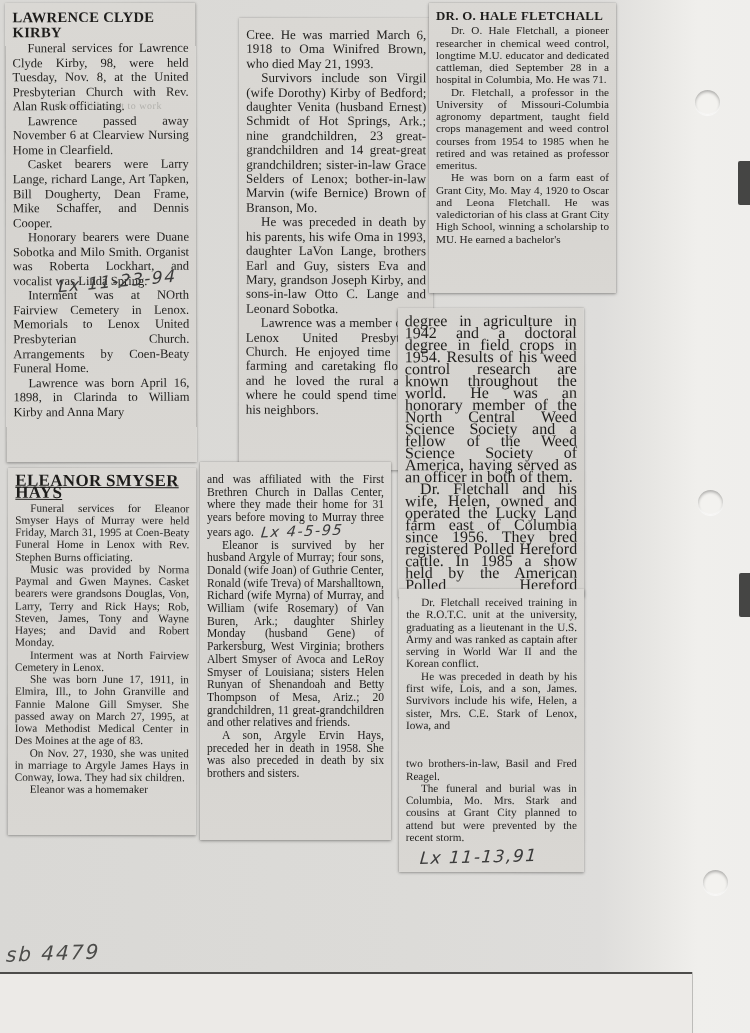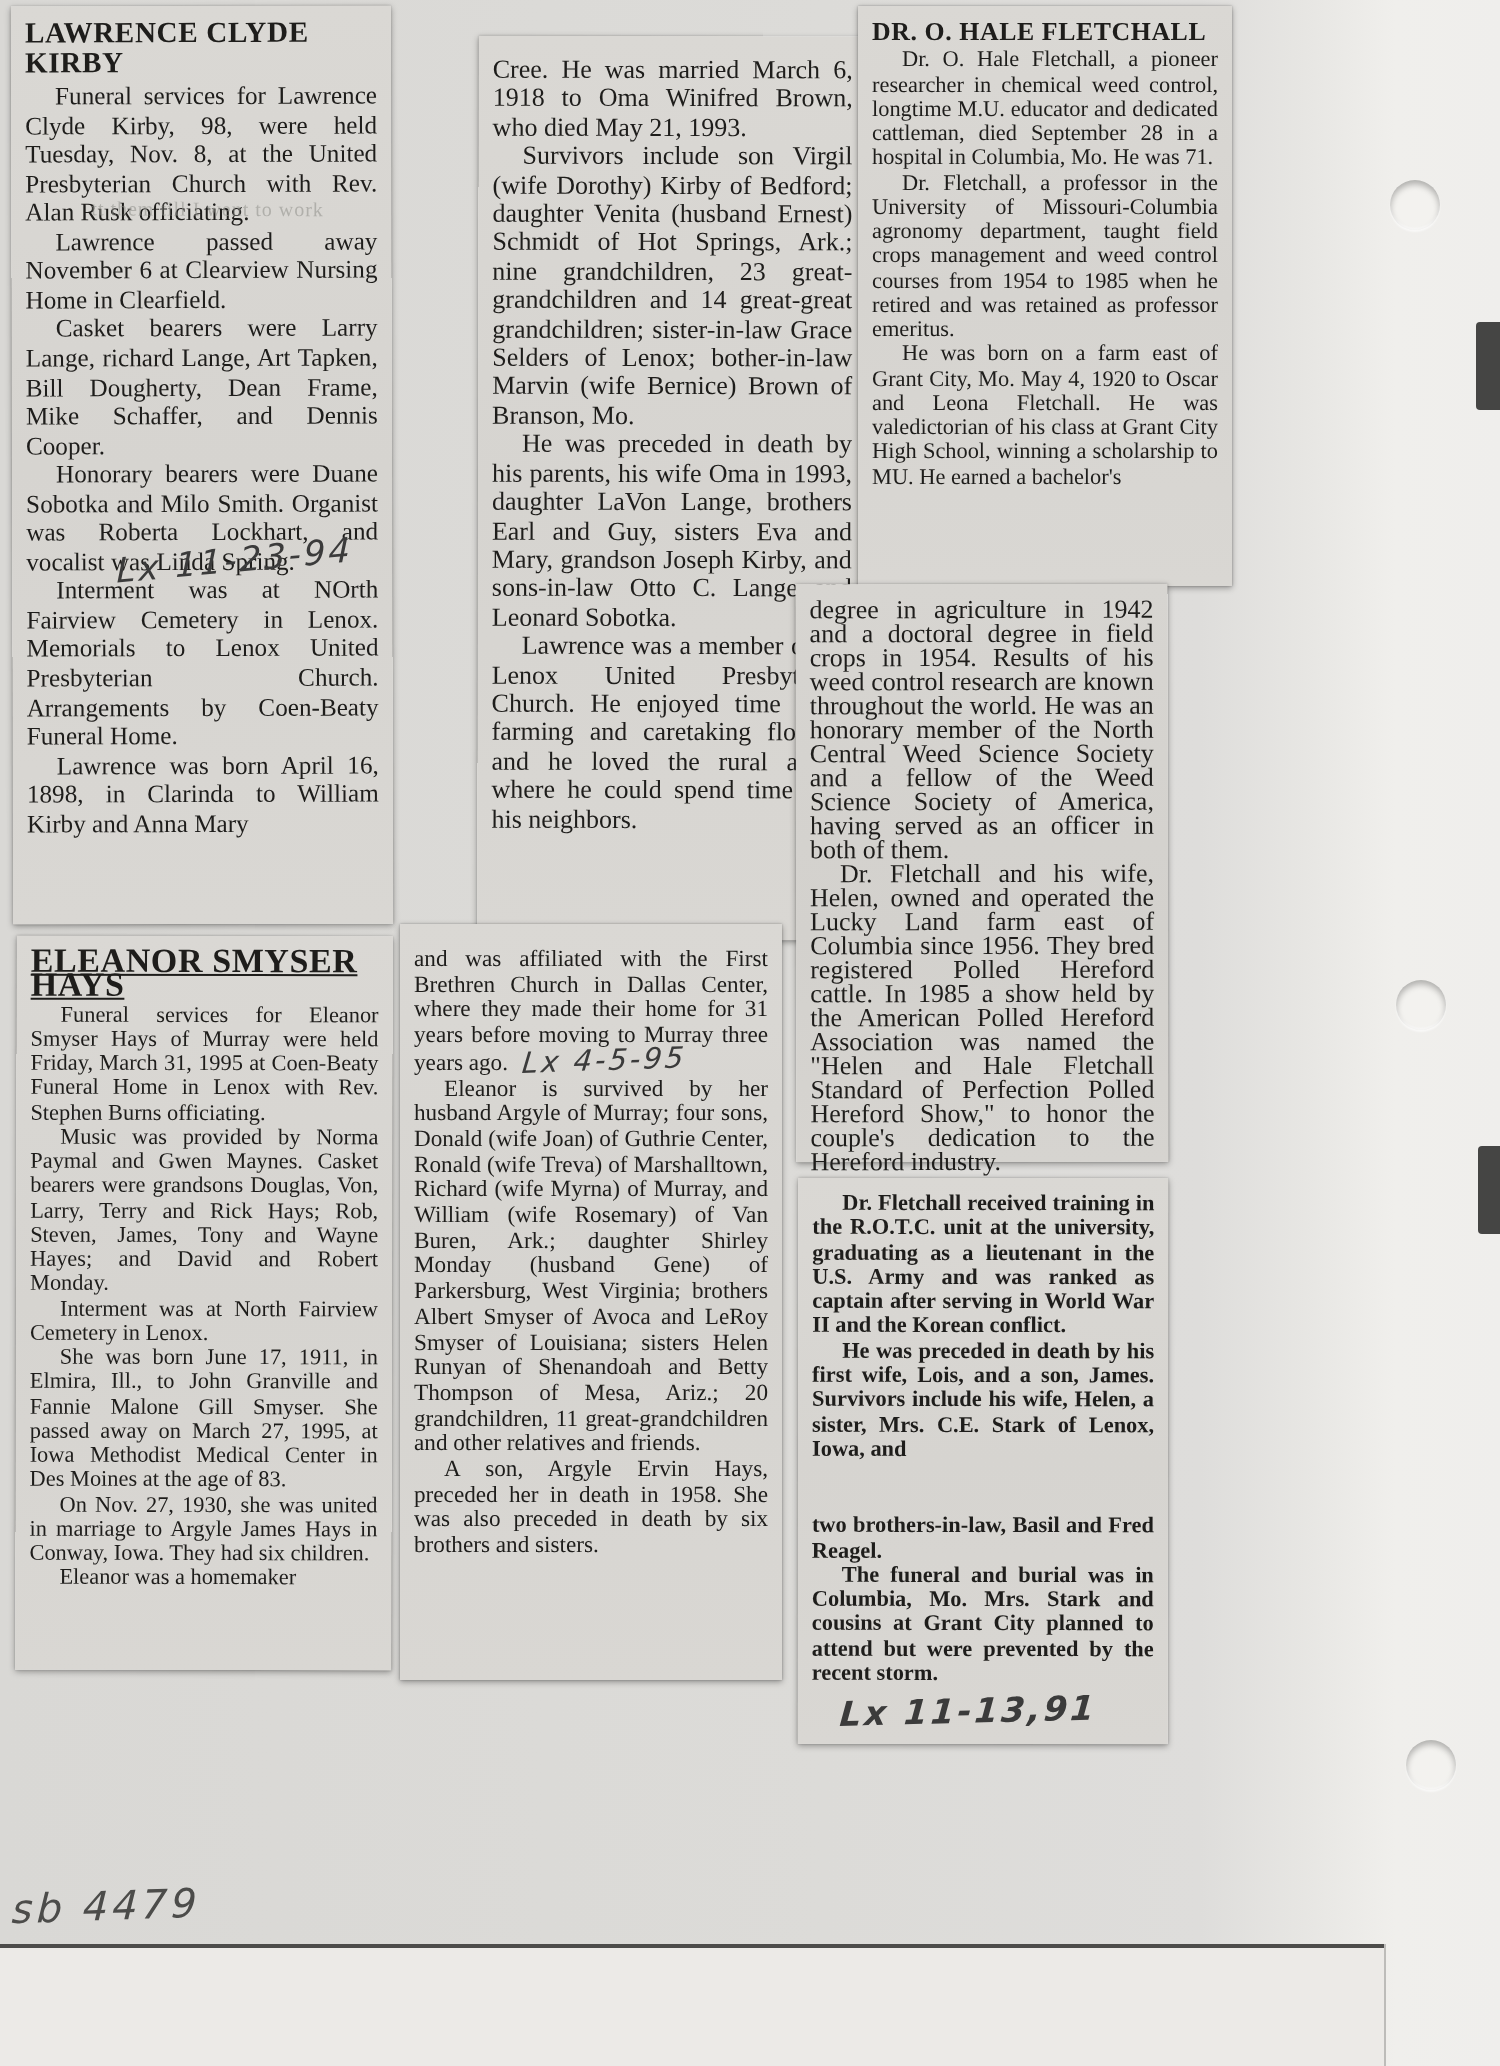--- a/index.html
+++ b/index.html
@@ -26,22 +26,22 @@
   .headline{font-weight:bold;margin:0 0 2px 0;letter-spacing:.3px;text-align:left;}
 
   .clip-kirby1{left:6px;top:3px;width:190px;height:459px;font-size:12.6px;line-height:14.55px;transform:rotate(-.15deg);}
   .clip-kirby1 .headline{font-size:14.6px;}
   .clip-kirby2{left:197px;top:18px;width:194px;height:452px;font-size:13px;line-height:14.4px;transform:rotate(.1deg);padding-top:10px;margin-left:42px;}
   .clip-hays1{left:8px;top:468px;width:188px;height:367px;font-size:11.2px;line-height:12.25px;transform:rotate(.12deg);}
   .clip-hays1 .headline{font-size:17px;text-decoration:underline;}
   .clip-hays2{left:200px;top:462px;width:191px;height:378px;font-size:11.6px;line-height:12.7px;padding-top:12px;}
   .clip-flet1{left:397px;top:3px;width:187px;height:290px;font-size:11.2px;line-height:12.25px;margin-left:32px;}
   .clip-flet1 .headline{font-size:12.9px;}
-  .clip-flet2{left:398px;top:292px;width:186px;height:289px;font-size:13px;line-height:12.0px;transform:rotate(-.1deg);background:linear-gradient(180deg,#d7d5d1,#d3d1cd 60%,#d6d4d0);}
-  .clip-flet3{left:399px;top:589px;width:185px;height:283px;font-size:11.2px;line-height:12.3px;transform:rotate(.08deg);font-weight:bold;}
+  .clip-flet2{left:398px;top:308px;width:186px;height:289px;font-size:16px;line-height:12.0px;transform:rotate(-.1deg);background:linear-gradient(180deg,#d7d5d1,#d3d1cd 60%,#d6d4d0);}
+  .clip-flet3{left:399px;top:589px;width:185px;height:283px;font-size:11.2px;line-height:12.3px;transform:rotate(.08deg);}
 
   
   .hand{
     font-family:"DejaVu Sans",sans-serif;font-style:italic;color:#3b3b3b;
     letter-spacing:1.5px;white-space:nowrap;
   }
   .hand-kirby{position:absolute;left:52px;top:271px;font-size:17px;transform:rotate(-5deg) skewX(-6deg);}
   .hand-inline{display:inline-block;font-size:14.5px;transform:rotate(-2deg) skewX(-8deg);margin-left:4px;}
   .hand-flet{display:block;margin:7px 0 0 14px;font-size:17px;transform:rotate(-1.5deg) skewX(-6deg);}
   .hand-catalog{position:absolute;left:6px;top:941px;font-size:20px;color:#4c4c4a;transform:rotate(-2deg) skewX(-5deg);letter-spacing:2px;}

